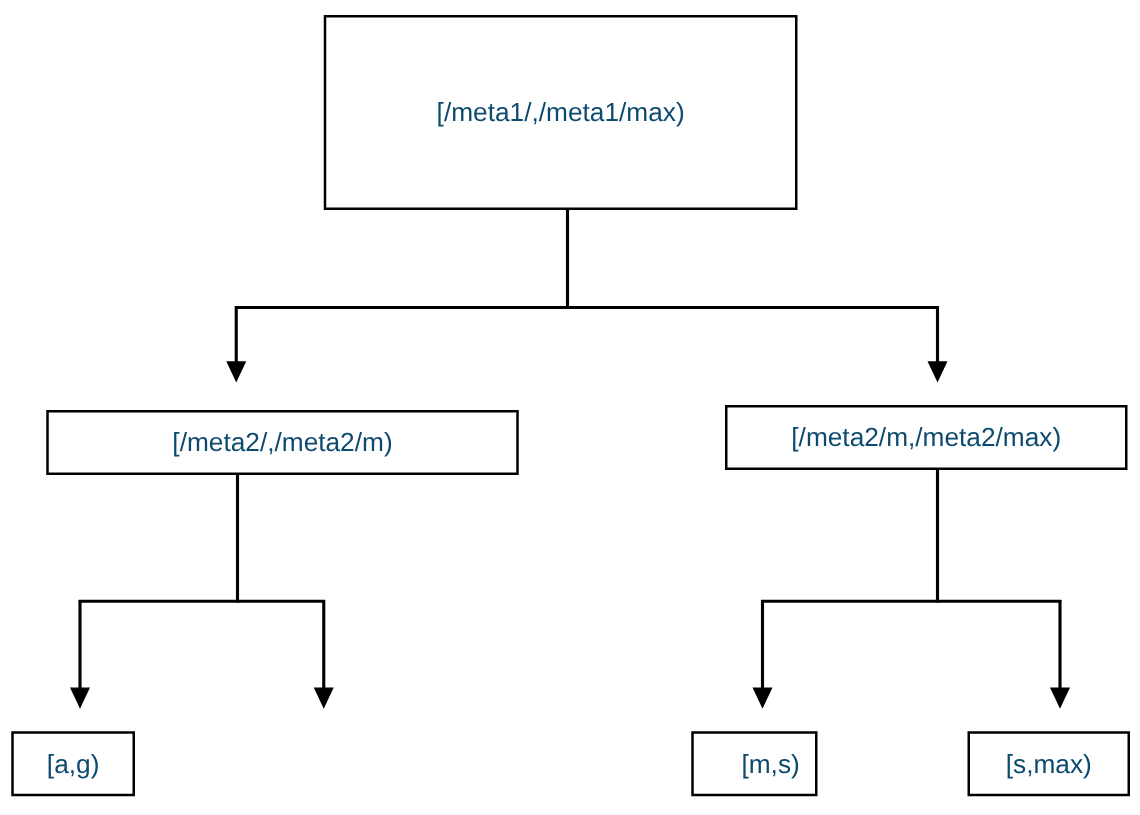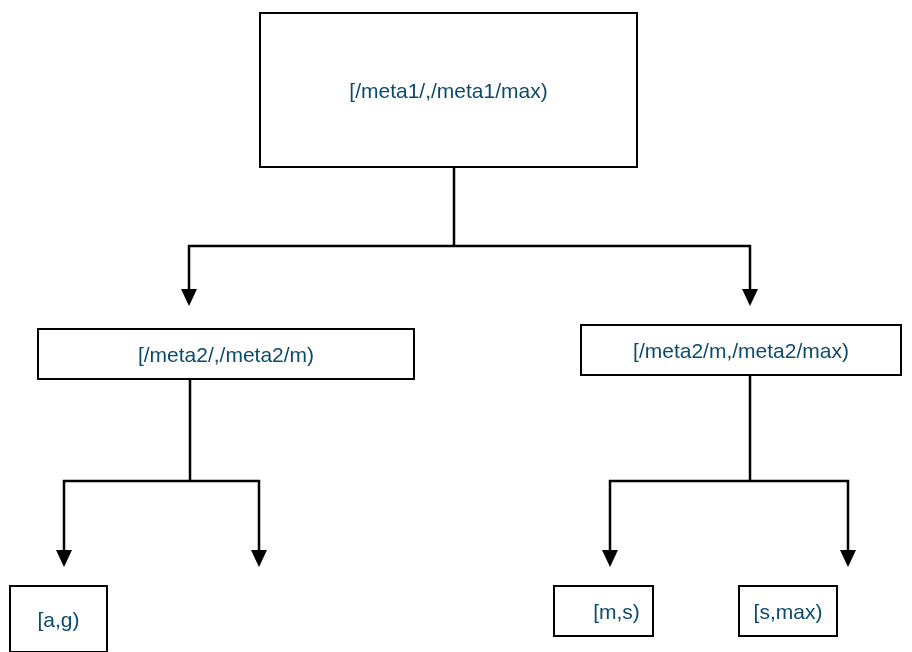--- a/index.html
+++ b/index.html
@@ -91,26 +91,26 @@
   </div>
 
   <div class="node mid" style="left:21px; top:328px; width:378px; height:52px;margin-left:16px;">
     <span class="node-label">[/meta2/,/meta2/m)</span>
   </div>
 
   <div class="node mid" style="left:580px; top:324px; width:322px; height:52px;align-items:center;">
     <span class="node-label">[/meta2/m,/meta2/max)</span>
   </div>
 
-  <div class="node leaf" style="left:9px; top:585px; width:99px; height:68px;">
+  <div class="node leaf" style="left:9px; top:585px; width:99px; height:52px;">
     <span class="node-label">[a,g)</span>
   </div>
 
 
   <div class="node leaf" style="left:553px; top:585px; width:101px; height:52px;padding-left:26px;">
     <span class="node-label">[m,s)</span>
   </div>
 
-  <div class="node leaf" style="left:738px; top:585px; width:100px; height:52px;">
+  <div class="node leaf" style="left:774px; top:585px; width:130px; height:52px;">
     <span class="node-label">[s,max)</span>
   </div>
 
 </div>
 
 </body></html>

